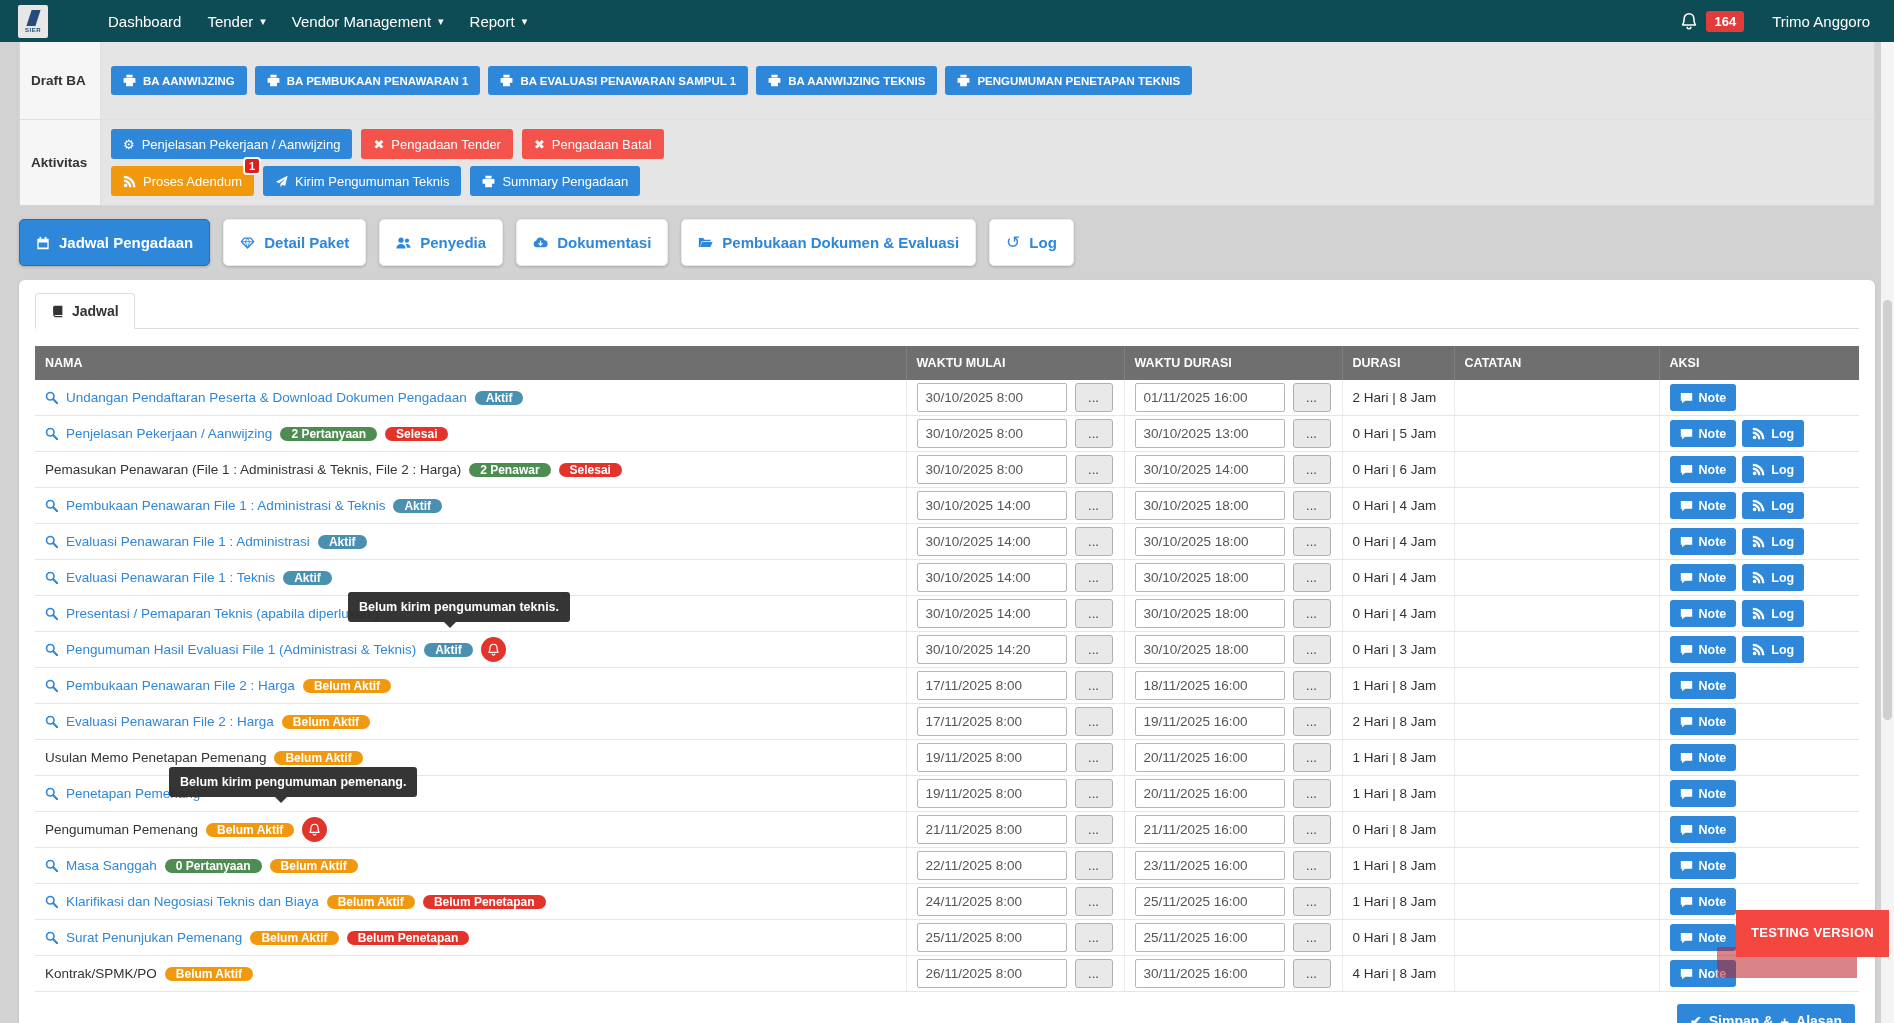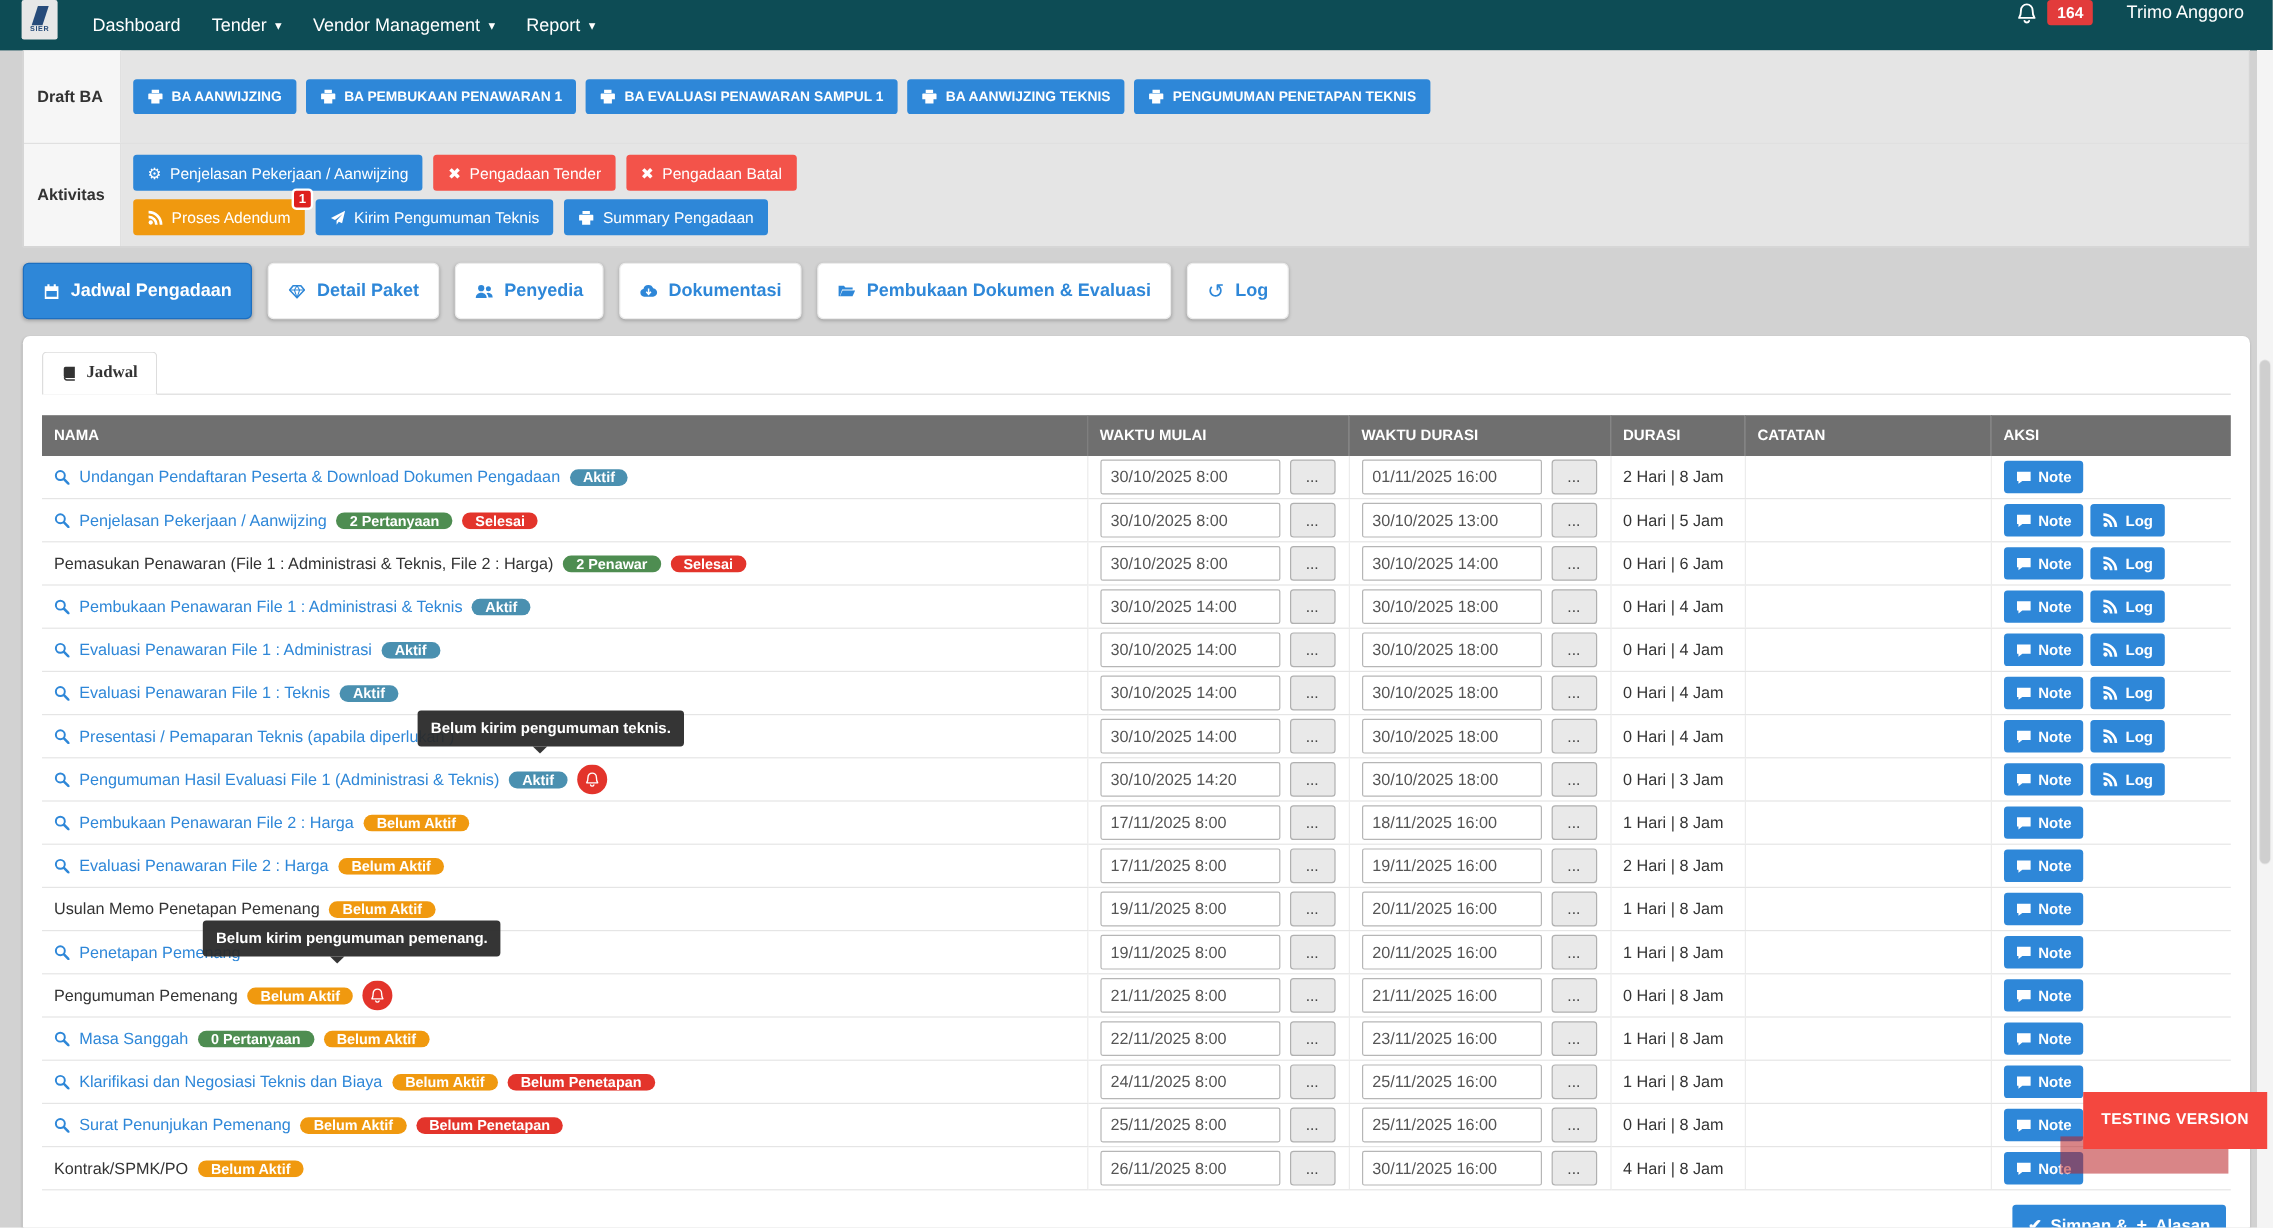--- a/index.html
+++ b/index.html
@@ -3,21 +3,21 @@
 <meta charset="utf-8">
 <style>
   * { box-sizing: border-box; }
   html,body { margin:0; padding:0; }
   body {
     width:1894px; height:1023px; overflow:hidden;
     background:#d2d2d2;
     font-family:"Liberation Sans", sans-serif;
   }
   
-  .navbar { height:42px; background:#0d4c55; display:flex; align-items:flex-start; padding:0 24px 0 18px; }
+  .navbar { height:42px; background:#0d4c55; display:flex; align-items:center; padding:0 24px 0 18px;gap:31px; }
   .logo { width:30px; height:33px; background:#e7e7e7; border-radius:2px; display:flex; flex-direction:column;
           align-items:center; justify-content:center; margin-right:16px; cursor:pointer; }
   .logo-slash { width:9px; height:16px; background:#274b7a; transform:skewX(-18deg); margin-bottom:1px; }
   .logo-txt { font-size:6px; font-weight:bold; color:#274b7a; letter-spacing:.5px; }
   .nav-item { color:#fff; font-size:15px; padding:0 13px; height:42px; display:inline-flex; align-items:center; gap:7px;
               text-decoration:none; cursor:pointer; }
   .caret { font-size:11px; }
   .nav-right { margin-left:auto; display:flex; align-items:center; gap:28px; color:#fff; }
   .notif { display:flex; align-items:center; gap:8px; cursor:pointer; }
   .notif-badge { background:#e23b3b; border-radius:3px; padding:3px 8px; font-size:13px; font-weight:bold; }
@@ -42,21 +42,21 @@
   .tabrow { margin:13px 19px 0; display:flex; gap:13px; }
   .tab { background:#fff; color:#2e87d8; border-radius:5px; height:47px; display:inline-flex; align-items:center; gap:9px;
          padding:0 16px; font-size:15px; font-weight:bold; box-shadow:0 1px 3px rgba(0,0,0,.22); border:1px solid #ececec; cursor:pointer; }
   .tab.active { background:#2e87d8; color:#fff; border-color:#1d6fc0; }
   .tab .tic { font-size:17px; font-weight:normal; }
   
   .card { margin:14px 19px 0; background:#fff; border-radius:6px; padding:13px 16px 14px; box-shadow:0 1px 2px rgba(0,0,0,.18); }
   .subtabs { display:flex; border-bottom:1px solid #ddd; align-items:flex-end; }
   .subtab { display:flex; align-items:center; gap:8px; padding:9px 15px; font-size:14px; font-weight:bold; cursor:pointer; }
   .subtab.active { border:1px solid #ddd; border-bottom:1px solid #fff; margin-bottom:-1px; border-radius:4px 4px 0 0;
-                   color:#333; background:#fff;font-family:Liberation Serif, serif; }
+                   color:#333; background:#fff; }
   .subtab.link { color:#2e87d8; }
   
   .twrap { margin-top:17px; position:relative; }
   table { width:100%; border-collapse:collapse; table-layout:fixed; }
   th { background:#6f6f6f; color:#fff; text-align:left; font-size:12.5px; font-weight:bold; padding:10px;
        border-left:1px solid #7e7e7e; }
   th:first-child { border-left:none; }
   td { border-bottom:1px solid #e5e5e5; border-left:1px solid #ececec; padding:3px 10px; height:35px; font-size:13.5px;
        color:#333; vertical-align:middle; }
   td:first-child { border-left:none; }

